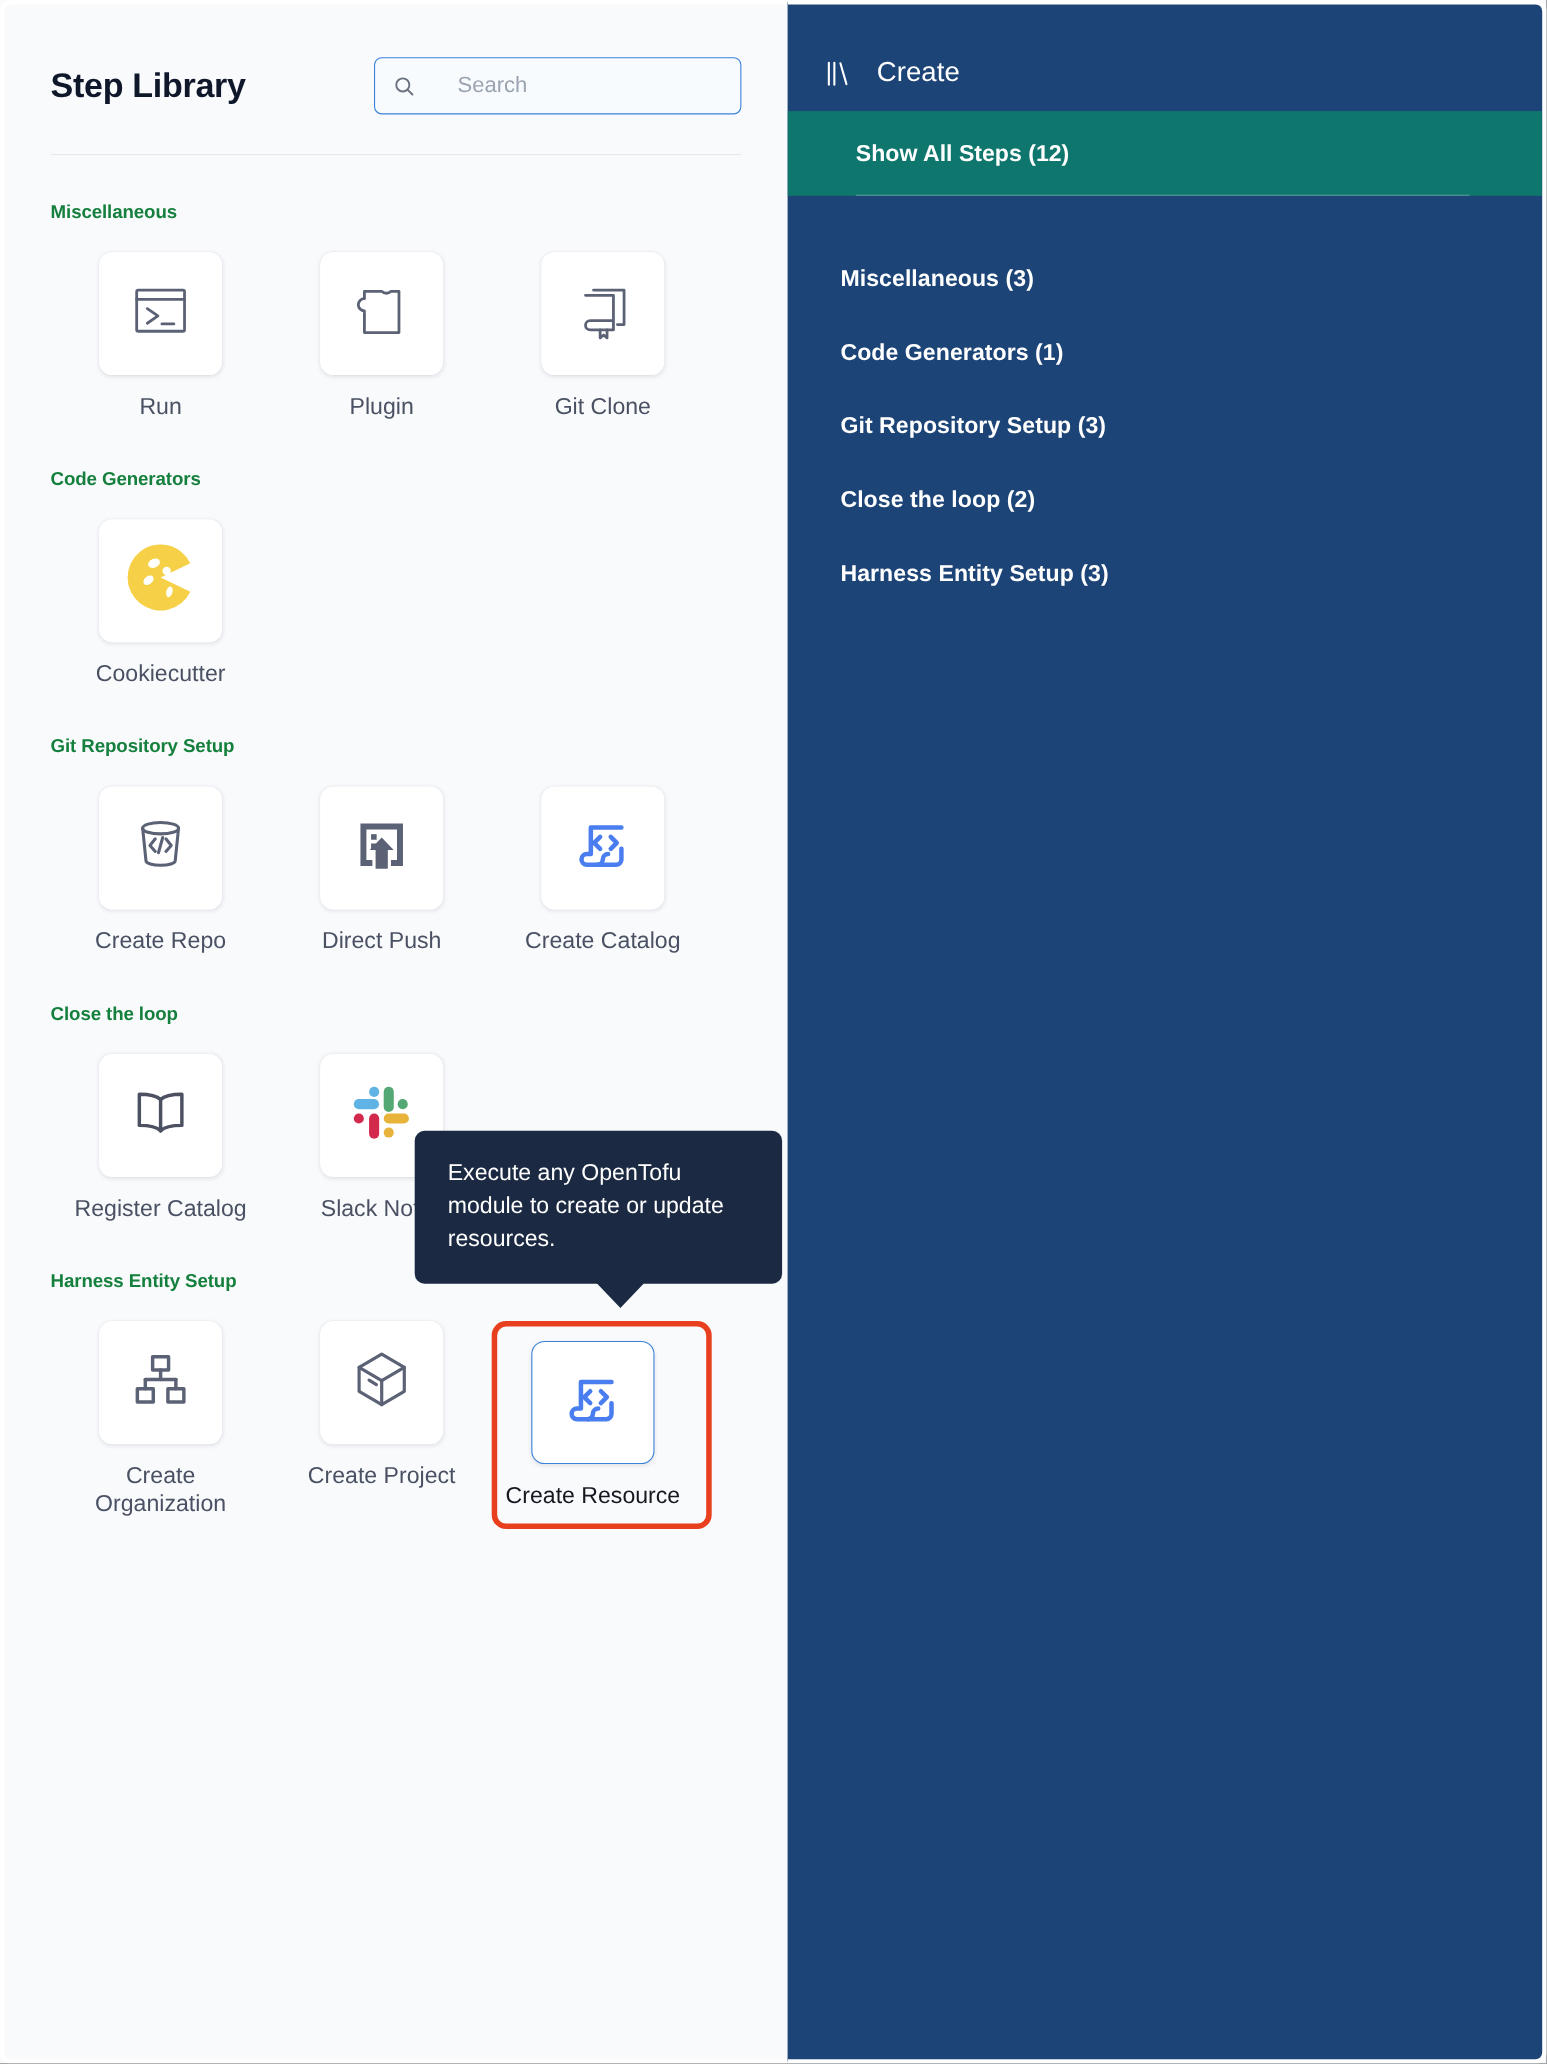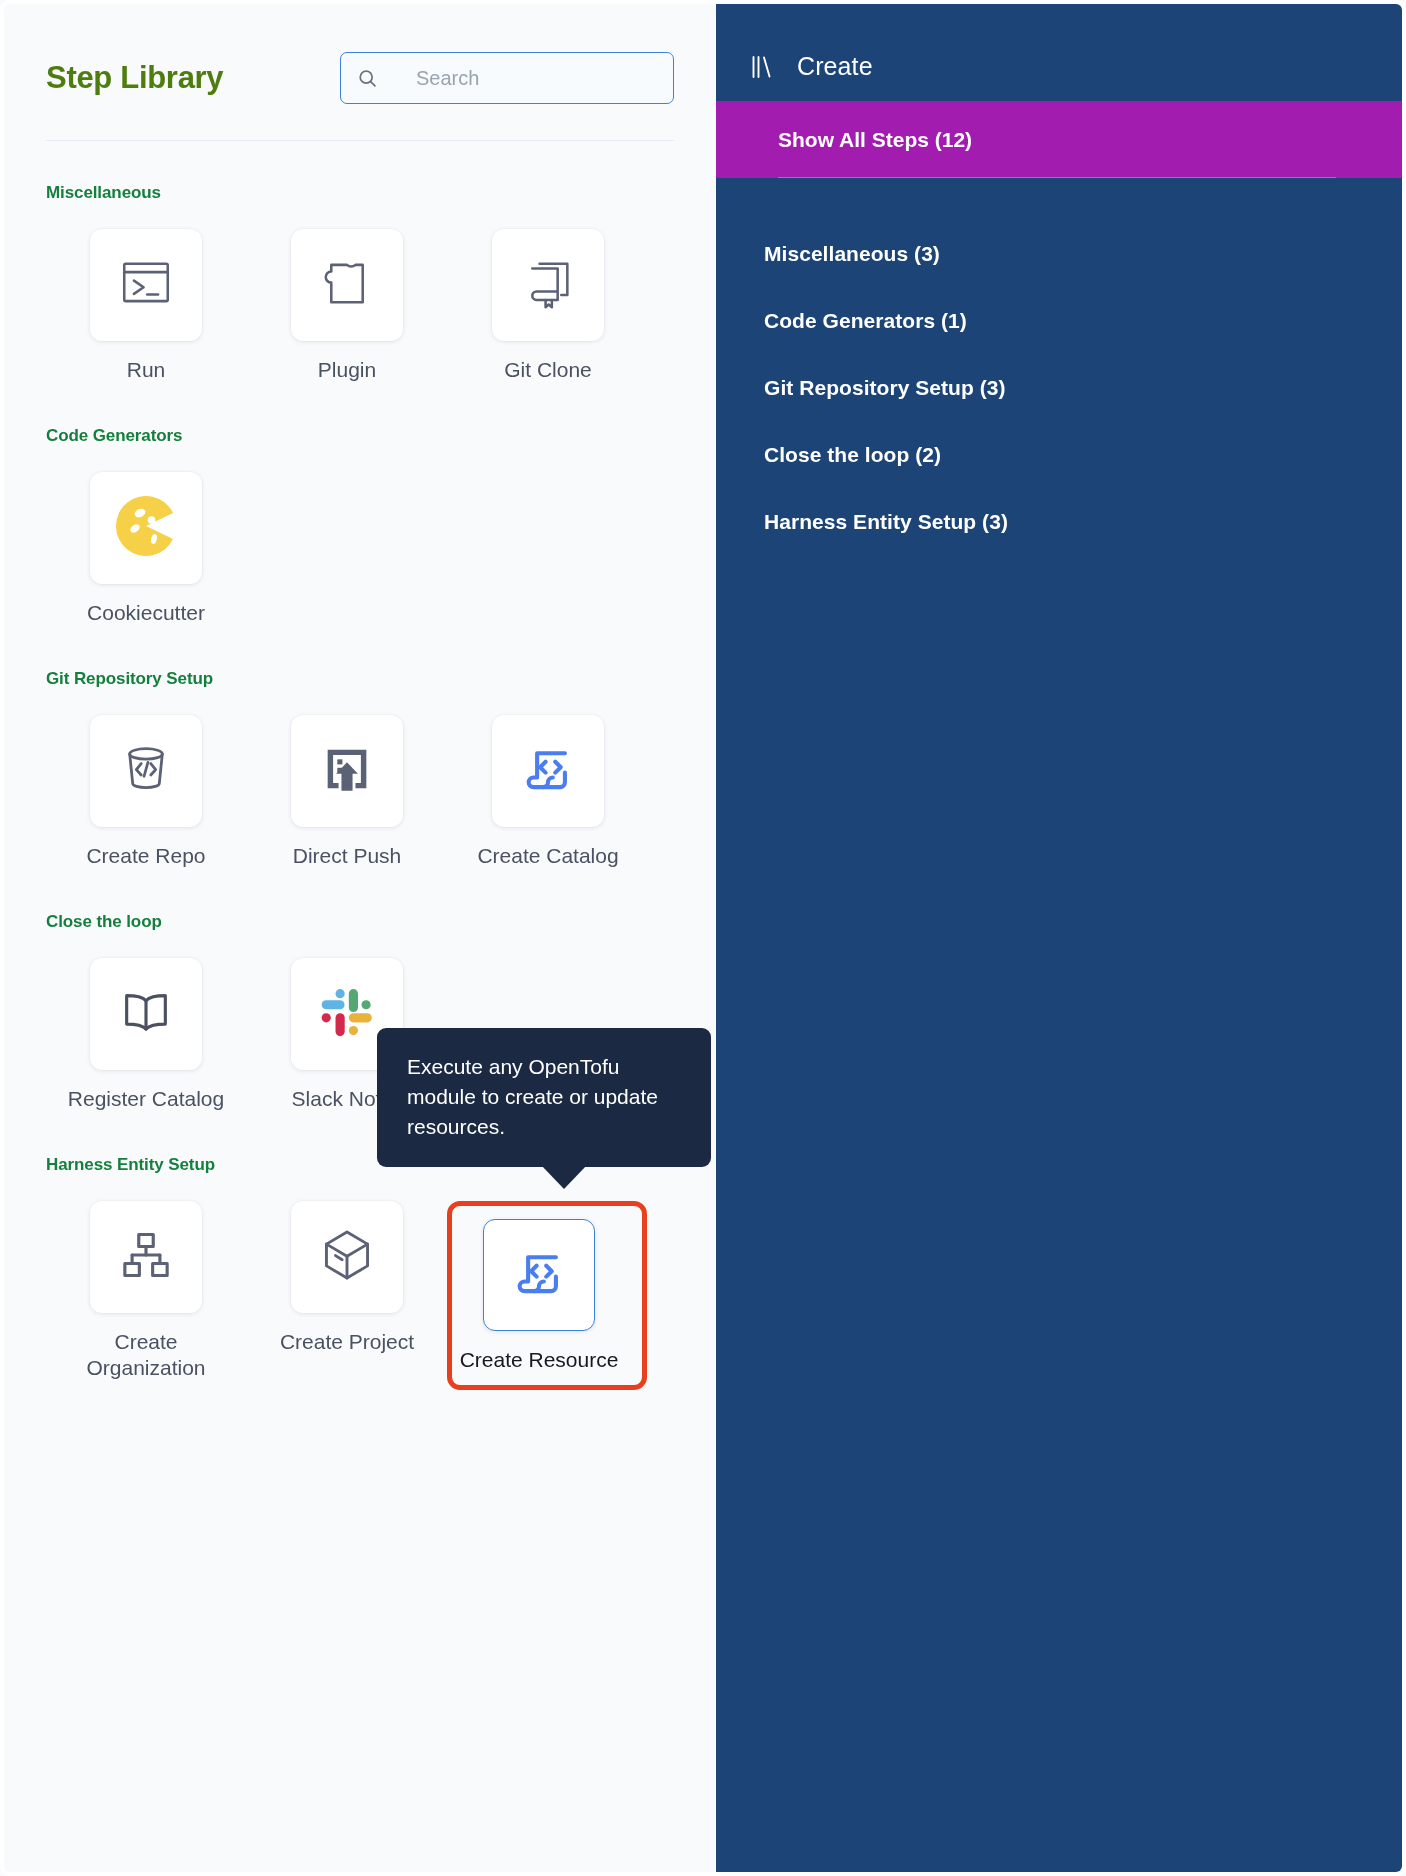--- a/index.html
+++ b/index.html
@@ -36,21 +36,21 @@
 
   .lp-header {
     display: flex;
     align-items: center;
     gap: 0;
     padding-top: 8px;
   }
   .lp-title {
     font-size: 31px;
     font-weight: bold;
-    color: #4d7c0f;
+    color: #0f172a;
     letter-spacing: -0.3px;
     white-space: nowrap;
   }
   .search-box {
     margin-left: auto;
     width: 334px;
     height: 52px;
     border: 1.6px solid #3b82d9;
     border-radius: 7px;
     background: #f7fbfd;
@@ -186,21 +186,21 @@
   }
   .books-icon { width: 25px; height: 26px; display:block; }
   .sb-title {
     font-size: 25px;
     color: #ffffff;
     letter-spacing: 0.1px;
   }
 
   .sb-allsteps {
     height: 77px;
-    background: #a21caf;
+    background: #0f766e;
     display: flex;
     align-items: center;
     padding-left: 62px;
     position: relative;
   }
   .sb-allsteps-label {
     font-size: 21px;
     font-weight: bold;
     color: #ffffff;
   }

